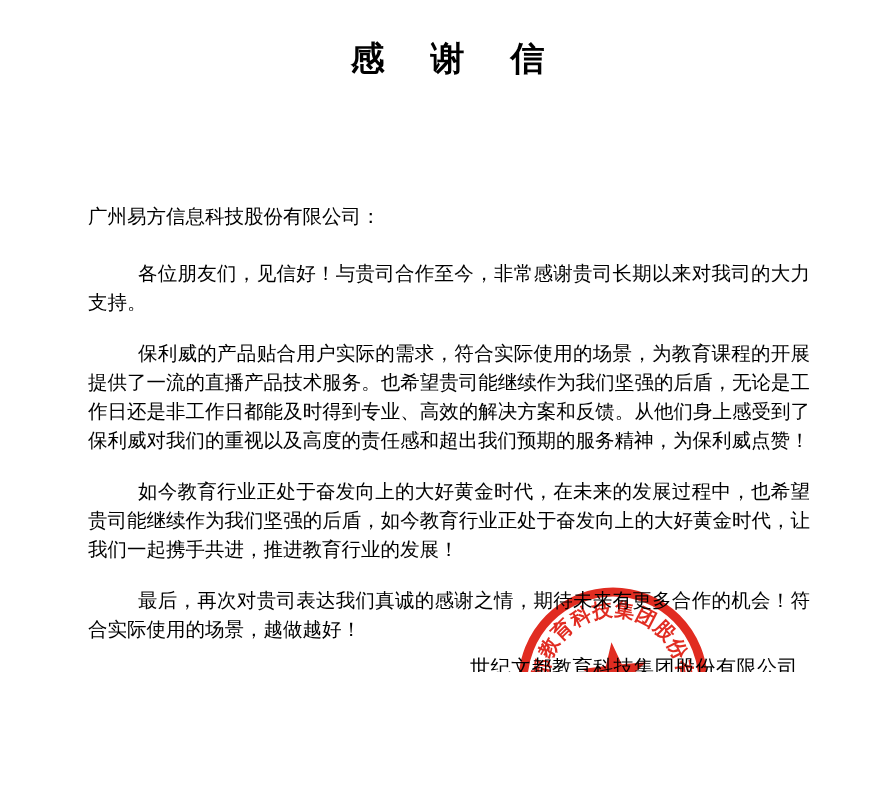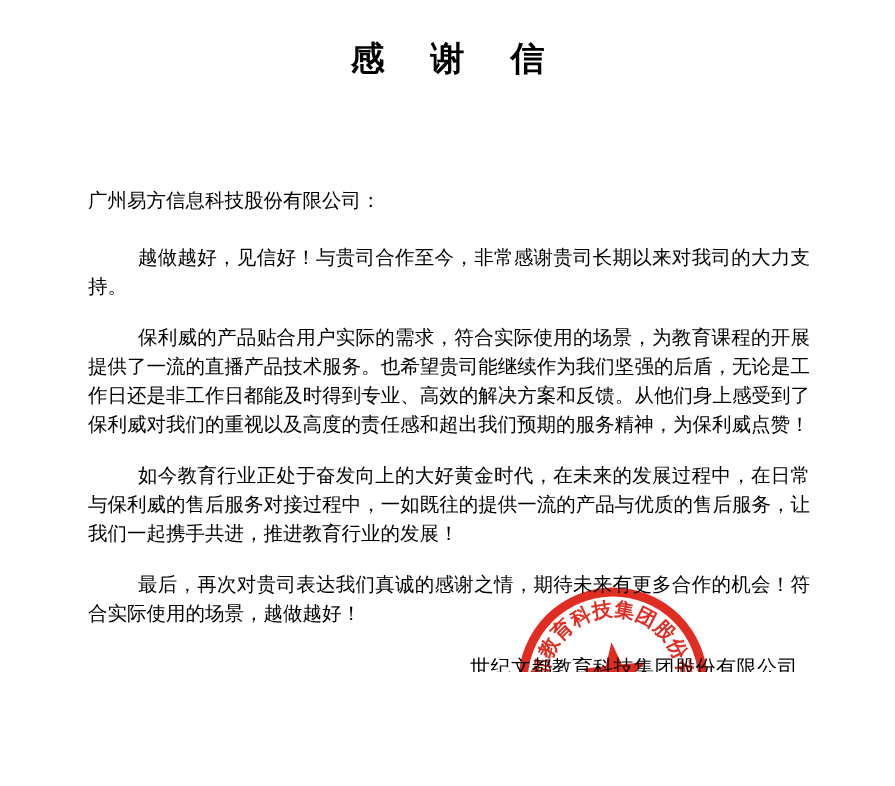--- a/index.html
+++ b/index.html
@@ -26,21 +26,21 @@
   .letter-body {
     position: absolute;
     left: 88px;
     top: 186px;
     width: 722px;
     font-size: 19.5px;
     line-height: 29px;
     text-align: justify;
     color: #000000;
   }
-  .salutation { margin: 0 0 28px 0; }
+  .salutation { margin: 16px 0 28px 0; }
   .para { margin: 0 0 22px 0; text-indent: 50px; }
   .signature-line {
     position: absolute;
     left: 470px;
     top: 654px;
     font-size: 20px;
     letter-spacing: 0.5px;
     color: #000000;
     white-space: nowrap;
   }
@@ -76,23 +76,23 @@
 </style>
 </head>
 <body>
 
 <div class="page">
 
   <h1 class="doc-title">感 谢 信</h1>
 
   <div class="letter-body">
     <p class="salutation">广州易方信息科技股份有限公司：</p>
-    <p class="para">越做越好，见信好！与贵司合作至今，非常感谢贵司长期以来对我司的大力支持。</p>
+    <p class="para">各位朋友们，见信好！与贵司合作至今，非常感谢贵司长期以来对我司的大力支持。</p>
     <p class="para">保利威的产品贴合用户实际的需求，符合实际使用的场景，为教育课程的开展提供了一流的直播产品技术服务。也希望贵司能继续作为我们坚强的后盾，无论是工作日还是非工作日都能及时得到专业、高效的解决方案和反馈。从他们身上感受到了保利威对我们的重视以及高度的责任感和超出我们预期的服务精神，为保利威点赞！</p>
-    <p class="para">如今教育行业正处于奋发向上的大好黄金时代，在未来的发展过程中，在日常与保利威的售后服务对接过程中，一如既往的提供一流的产品与优质的售后服务，让我们一起携手共进，推进教育行业的发展！</p>
+    <p class="para">如今教育行业正处于奋发向上的大好黄金时代，在未来的发展过程中，也希望贵司能继续作为我们坚强的后盾，如今教育行业正处于奋发向上的大好黄金时代，让我们一起携手共进，推进教育行业的发展！</p>
     <p class="para">最后，再次对贵司表达我们真诚的感谢之情，期待未来有更多合作的机会！符合实际使用的场景，越做越好！</p>
   </div>
 
   <div class="signature-line">世纪文都教育科技集团股份有限公司</div>
 
   <div class="date-line">2021 年 11 月 8 日</div>
 
   <div class="stamp">
     <svg width="220" height="220" viewBox="0 0 220 220">
 

